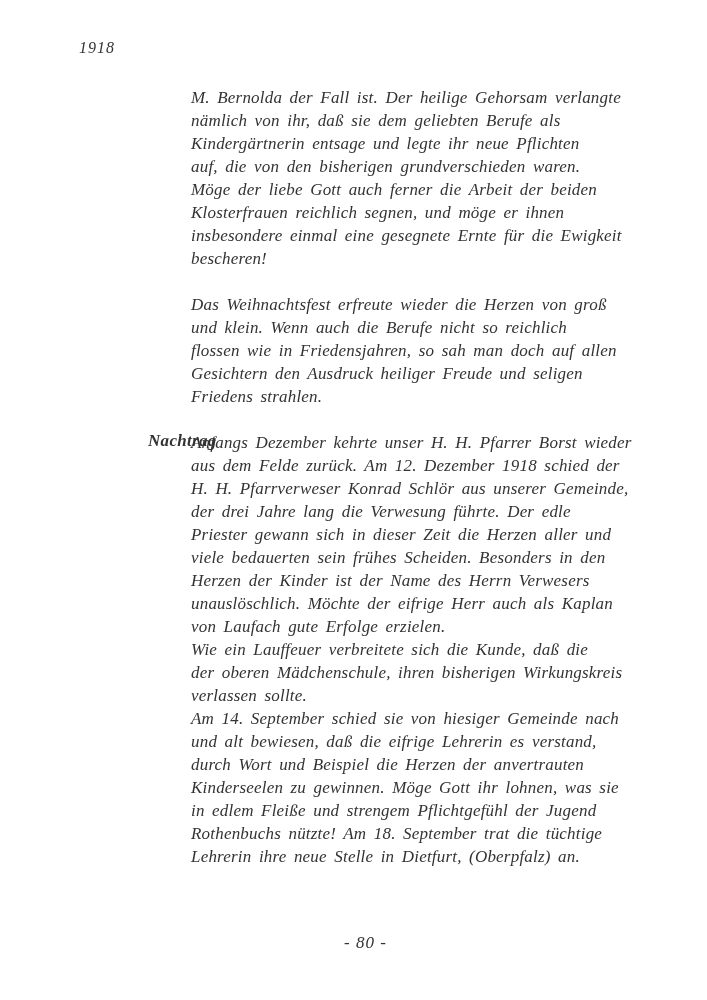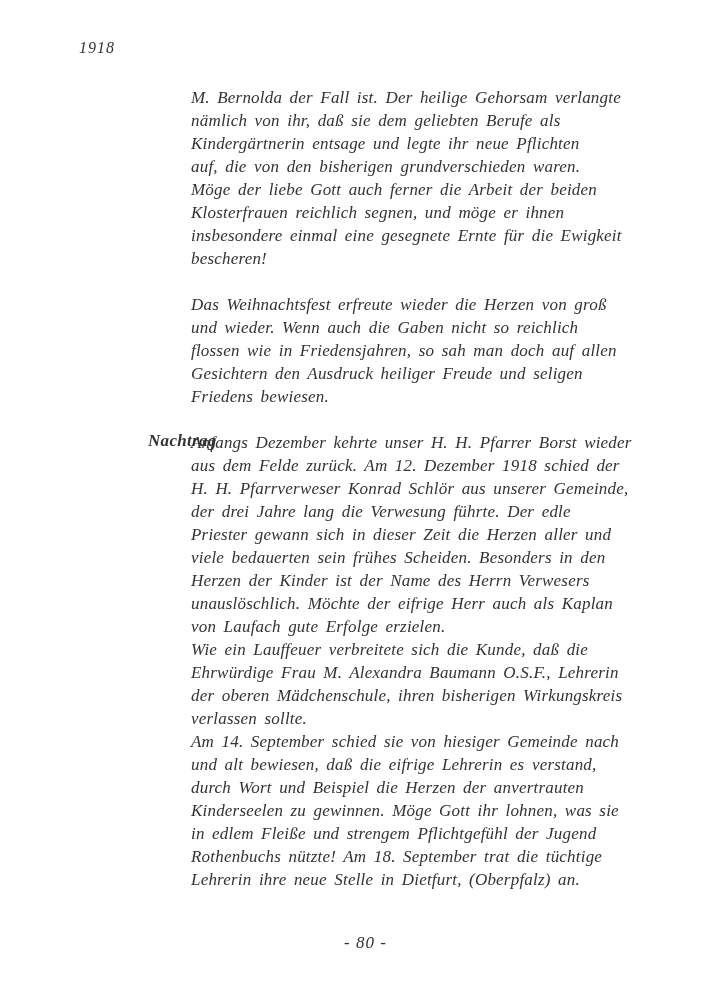--- a/index.html
+++ b/index.html
@@ -80,37 +80,36 @@
         <div class="text-line">nämlich von ihr, daß sie dem geliebten Berufe als</div>
         <div class="text-line">Kindergärtnerin entsage und legte ihr neue Pflichten</div>
         <div class="text-line">auf, die von den bisherigen grundverschieden waren.</div>
         <div class="text-line">Möge der liebe Gott auch ferner die Arbeit der beiden</div>
         <div class="text-line">Klosterfrauen reichlich segnen, und möge er ihnen</div>
         <div class="text-line">insbesondere einmal eine gesegnete Ernte für die Ewigkeit</div>
         <div class="text-line">bescheren!</div>
       </div>
       <div class="paragraph">
         <div class="text-line">Das Weihnachtsfest erfreute wieder die Herzen von groß</div>
-        <div class="text-line">und wieder. Wenn auch die Gaben nicht so reichlich</div>
+        <div class="text-line">und klein. Wenn auch die Berufe nicht so reichlich</div>
         <div class="text-line">flossen wie in Friedensjahren, so sah man doch auf allen</div>
         <div class="text-line">Gesichtern den Ausdruck heiliger Freude und seligen</div>
-        <div class="text-line">Friedens bewiesen.</div>
+        <div class="text-line">Friedens strahlen.</div>
       </div>
       <div class="paragraph">
         <div class="text-line">Anfangs Dezember kehrte unser H. H. Pfarrer Borst wieder</div>
         <div class="text-line">aus dem Felde zurück. Am 12. Dezember 1918 schied der</div>
         <div class="text-line">H. H. Pfarrverweser Konrad Schlör aus unserer Gemeinde,</div>
         <div class="text-line">der drei Jahre lang die Verwesung führte. Der edle</div>
         <div class="text-line">Priester gewann sich in dieser Zeit die Herzen aller und</div>
         <div class="text-line">viele bedauerten sein frühes Scheiden. Besonders in den</div>
         <div class="text-line">Herzen der Kinder ist der Name des Herrn Verwesers</div>
         <div class="text-line">unauslöschlich. Möchte der eifrige Herr auch als Kaplan</div>
         <div class="text-line">von Laufach gute Erfolge erzielen.</div>
         <div class="text-line">Wie ein Lauffeuer verbreitete sich die Kunde, daß die</div>
-        <div class="text-line">Ehrwürdige Frau M. Alexandra Baumann O.S.F., Lehrerin</div>
         <div class="text-line">der oberen Mädchenschule, ihren bisherigen Wirkungskreis</div>
         <div class="text-line">verlassen sollte.</div>
         <div class="text-line">Am 14. September schied sie von hiesiger Gemeinde nach</div>
         <div class="text-line">und alt bewiesen, daß die eifrige Lehrerin es verstand,</div>
         <div class="text-line">durch Wort und Beispiel die Herzen der anvertrauten</div>
         <div class="text-line">Kinderseelen zu gewinnen. Möge Gott ihr lohnen, was sie</div>
         <div class="text-line">in edlem Fleiße und strengem Pflichtgefühl der Jugend</div>
         <div class="text-line">Rothenbuchs nützte! Am 18. September trat die tüchtige</div>
         <div class="text-line">Lehrerin ihre neue Stelle in Dietfurt, (Oberpfalz) an.</div>
       </div>

